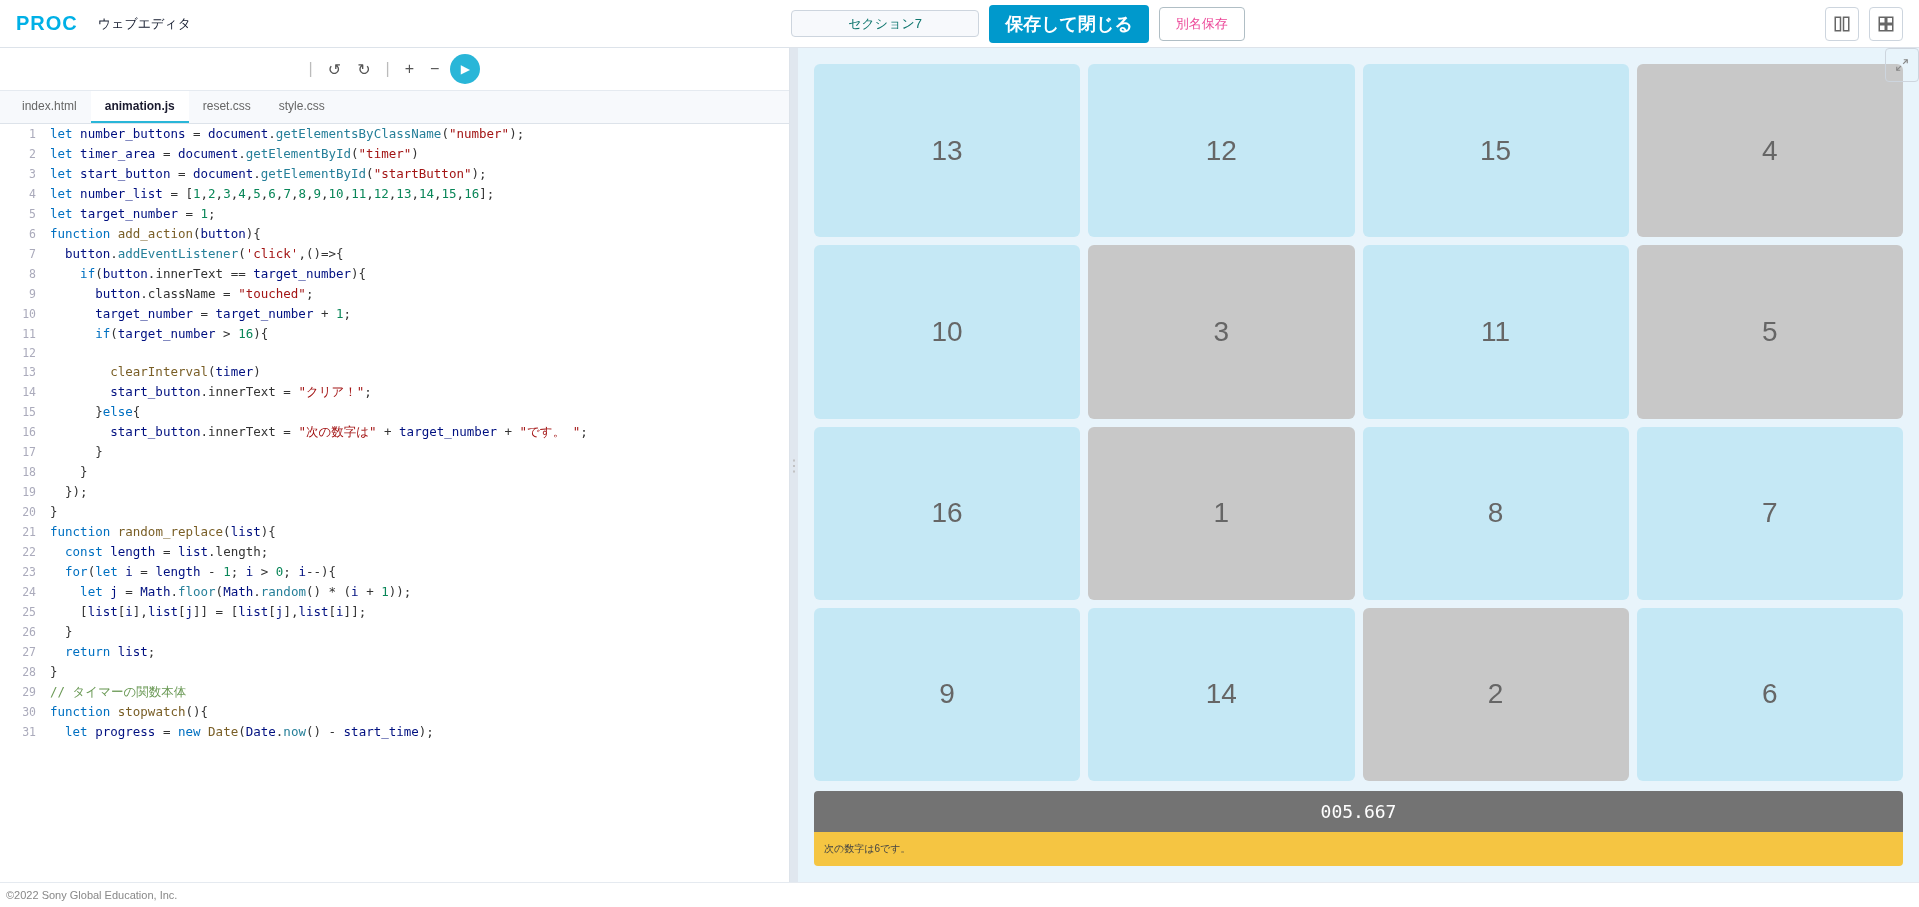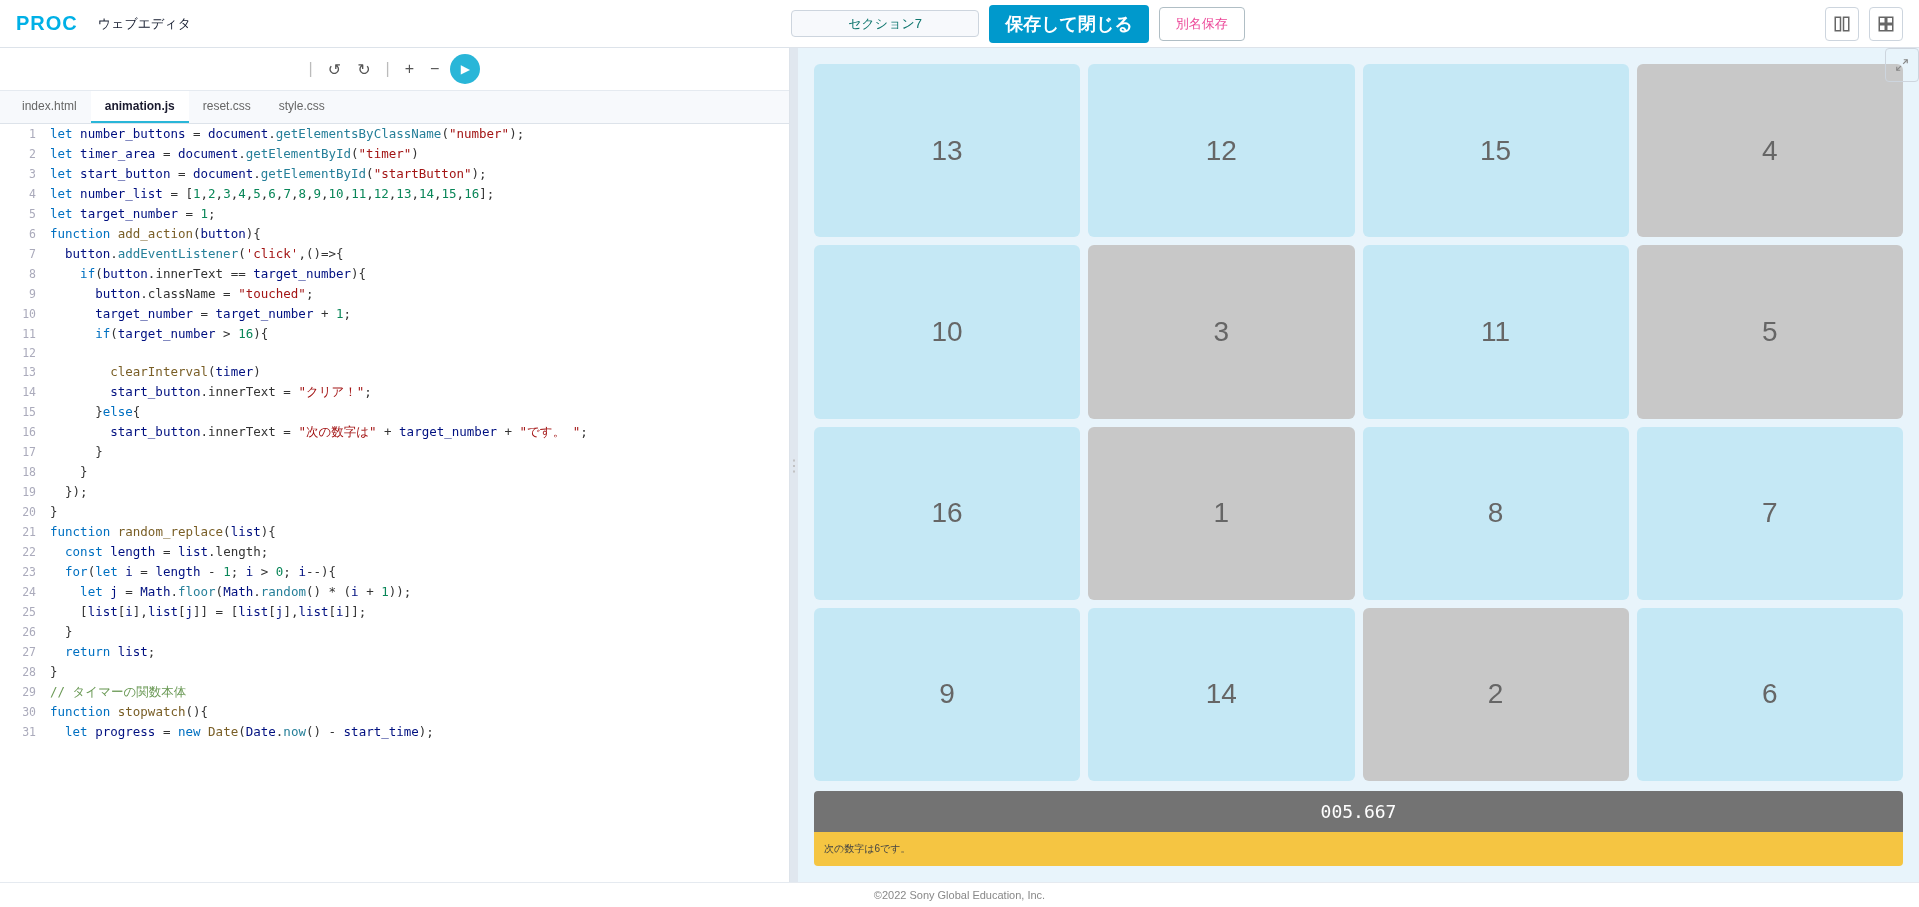--- a/index.html
+++ b/index.html
@@ -126,21 +126,21 @@
       background: #737373; color: #fff; text-align: center;
       padding: 10px; font-size: 18px; font-family: monospace; border-radius: 4px 4px 0 0;
     }
     .status-bar {
       background: #f5c542; color: #444; 
       padding: 10px; font-size: 10px; border-radius: 0 0 4px 4px;
     }
 
     
     .footer {
-      text-align: center; font-size: 11px; color: #888; padding: 6px;
+      font-size: 11px; color: #888; padding: 6px;
       background: #fff; border-top: 1px solid #e5eaf0; flex-shrink: 0;
     }
   </style>
 </head>
 <body>
 
 <div class="header">
   <div class="logo">
     <span class="logo-proc">PROC</span>
     <span class="logo-text">ウェブエディタ</span>

